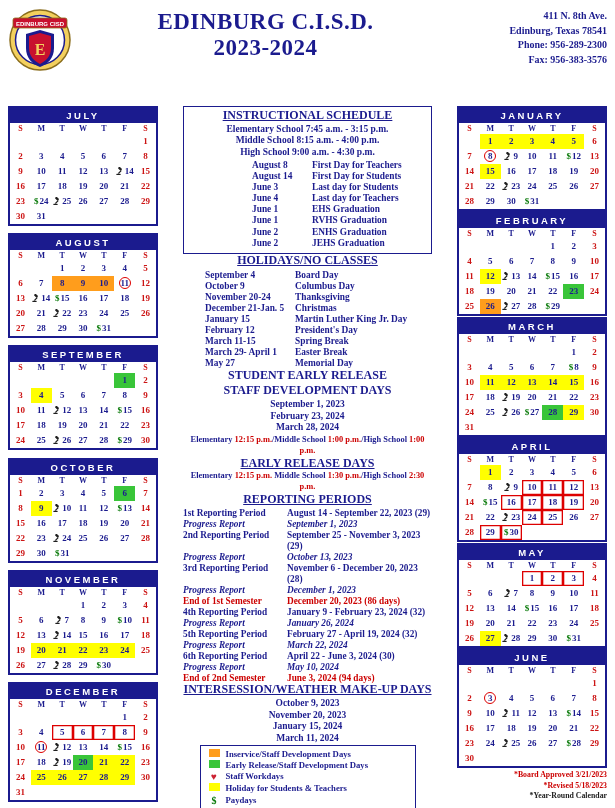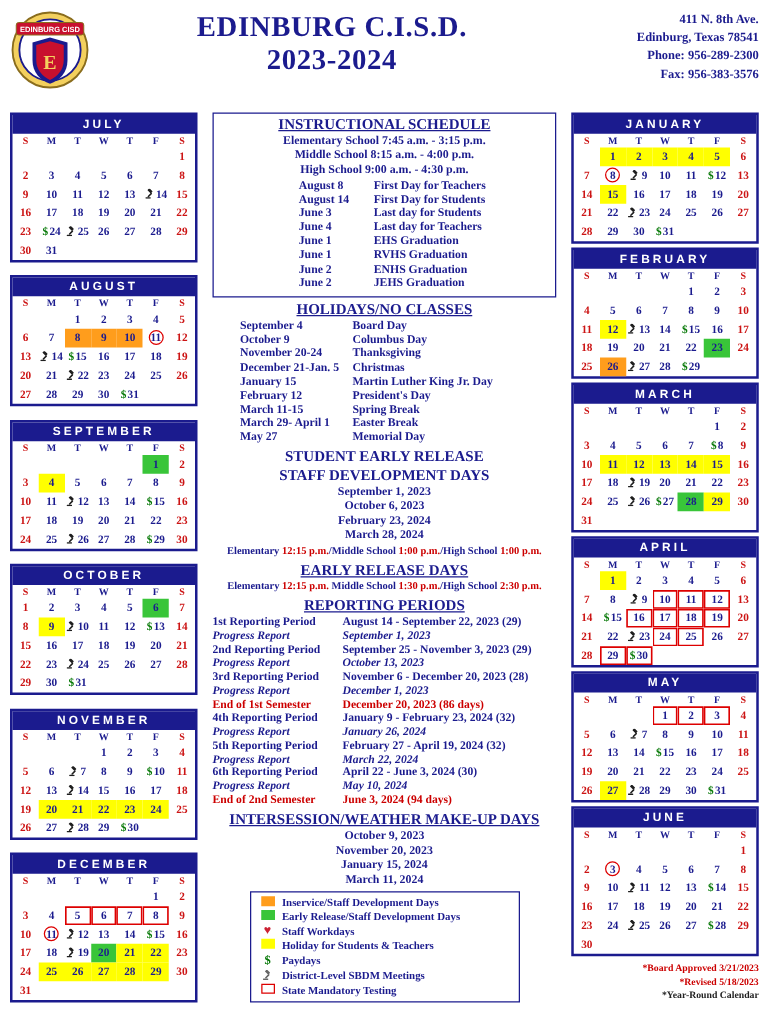--- a/index.html
+++ b/index.html
@@ -2,21 +2,21 @@
 <html><head>
 <meta charset="utf-8">
 <style>
   html,body{margin:0;padding:0;background:#ffffff;}
   body{width:615px;height:808px;font-family:"Liberation Serif",serif;}
   .page{width:615px;height:808px;padding:6px 8px;box-sizing:border-box;display:flex;flex-direction:column;overflow:hidden;background:#ffffff;}
   header{display:flex;align-items:flex-start;height:84px;}
   .crest-wrap{width:68px;flex:none;}
   .title-block{flex:1;text-align:center;color:#1b1b8e;font-weight:bold;font-size:23px;line-height:1.15;letter-spacing:.5px;padding-top:3px;}
   .address{width:152px;flex:none;text-align:right;color:#1b1b8e;font-weight:bold;font-size:10px;line-height:1.45;padding-top:3px;}
-  .columns{flex:1;display:flex;gap:9px;min-height:0;}
+  .columns{flex:1;display:flex;gap:22px;min-height:0;margin-top:16px;}
   .side-col{width:150px;flex:none;display:flex;flex-direction:column;justify-content:space-between;}
   .center-col{flex:1;display:flex;flex-direction:column;justify-content:space-between;padding:0 3px;min-width:0;}
 
   
   .cal{border:2px solid #1b1b8e;background:#fff;}
   .cal-title{background:#1b1b8e;color:#fff;text-align:center;font-weight:bold;font-size:9.5px;letter-spacing:2.5px;height:15px;line-height:15px;font-family:"Liberation Sans",sans-serif;}
   .cal-grid{display:grid;grid-template-columns:repeat(7,1fr);}
   .dow{height:11px;line-height:11px;text-align:center;font-size:8px;font-weight:bold;color:#1b1b8e;}
   .dow.we{color:#cc1414;}
   .day{height:15px;line-height:15px;text-align:center;font-size:9px;font-weight:bold;color:#1b1b8e;white-space:nowrap;overflow:hidden;}
@@ -534,21 +534,20 @@
               <span class="ev-desc">Memorial Day</span>
             </div>
           </div>
       </section>
 
       <section>
         <div class="sec-title">STUDENT EARLY RELEASE</div>
         <div class="sec-title">STAFF DEVELOPMENT DAYS</div>
         <div id="es-dates">
             <div class="cdate">September 1, 2023</div>
-            <div class="cdate">October 6, 2023</div>
             <div class="cdate">February 23, 2024</div>
             <div class="cdate">March 28, 2024</div>
           </div>
         <div id="es-note" class="note"><span class="nt-navy">Elementary </span><span class="nt-red">12:15 p.m.</span><span class="nt-navy">/Middle School </span><span class="nt-red">1:00 p.m.</span><span class="nt-navy">/High School </span><span class="nt-red">1:00 p.m.</span></div>
       </section>
 
       <section>
         <div class="sec-title underline">EARLY RELEASE DAYS</div>
         <div id="er-dates">
           </div>

